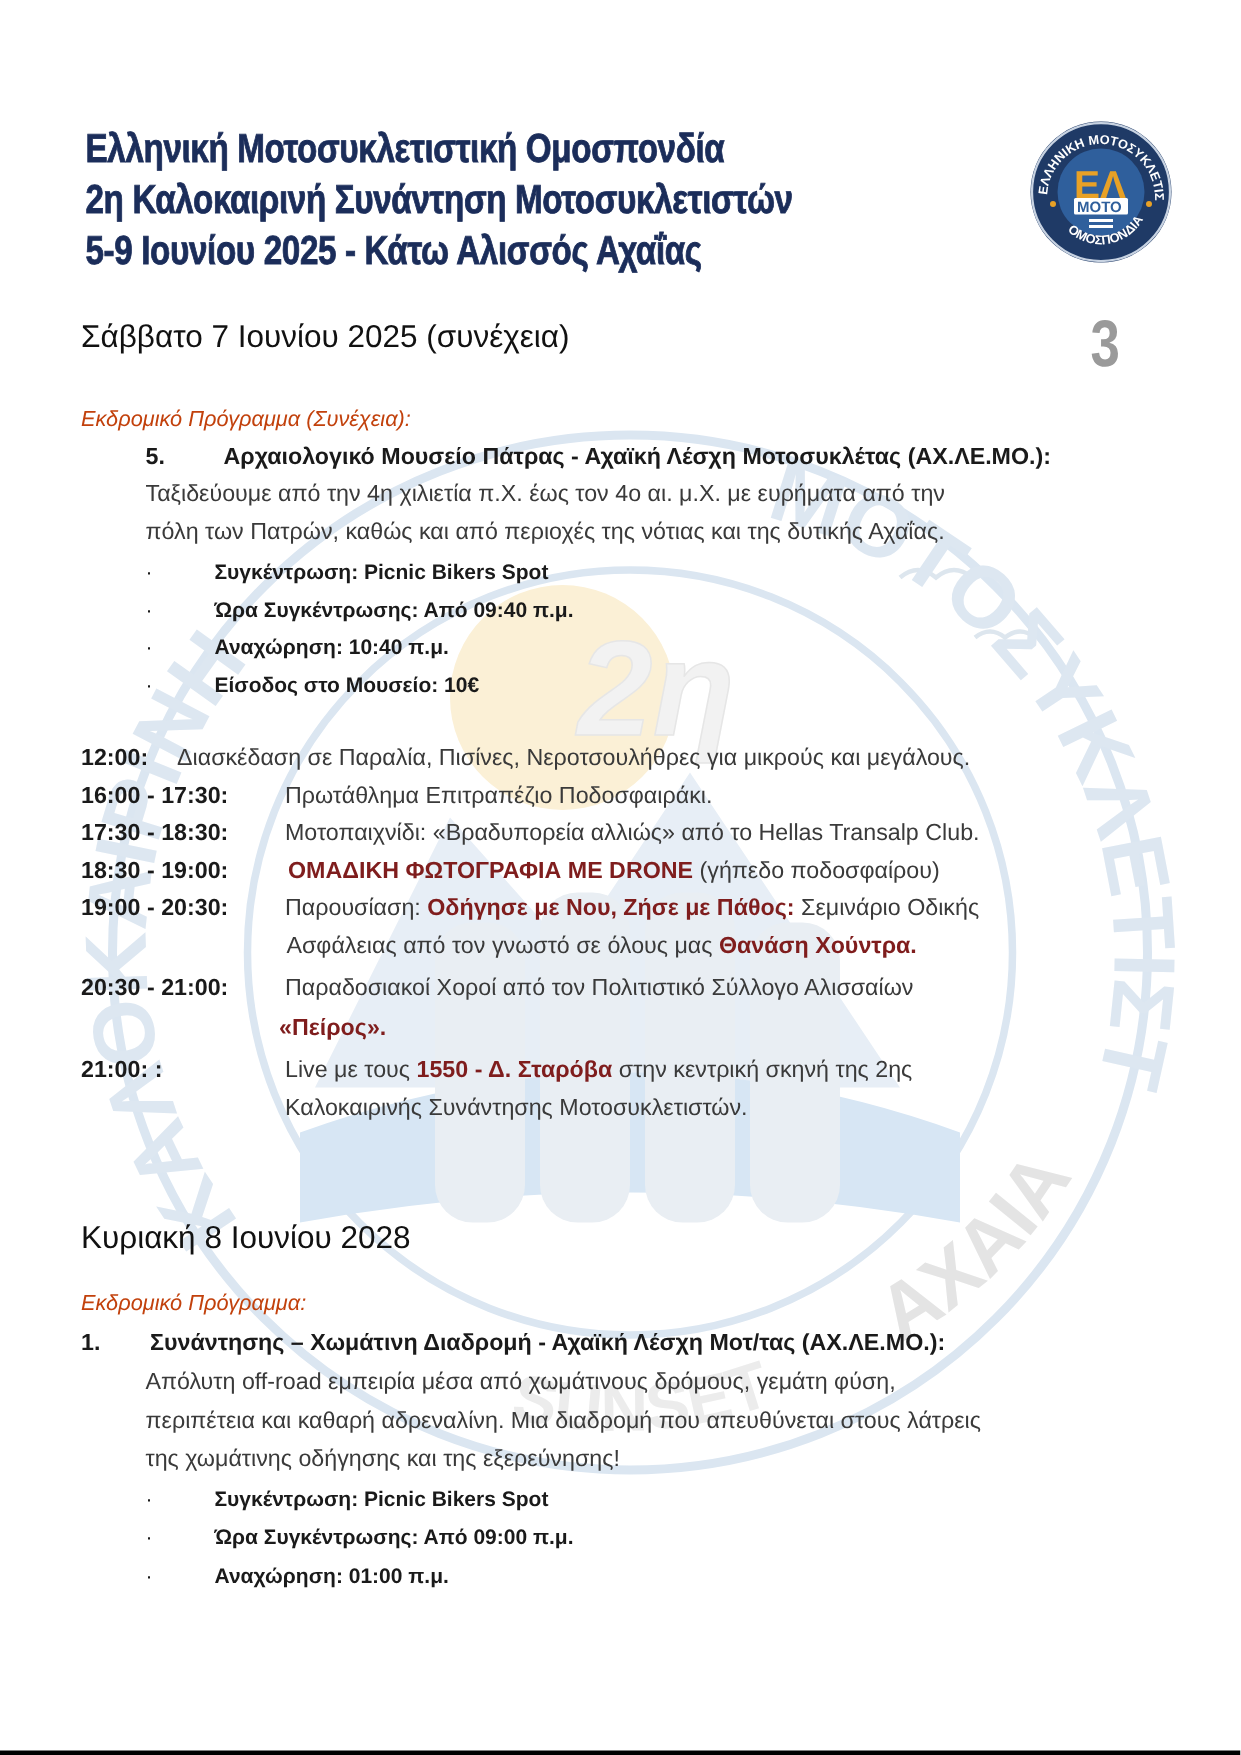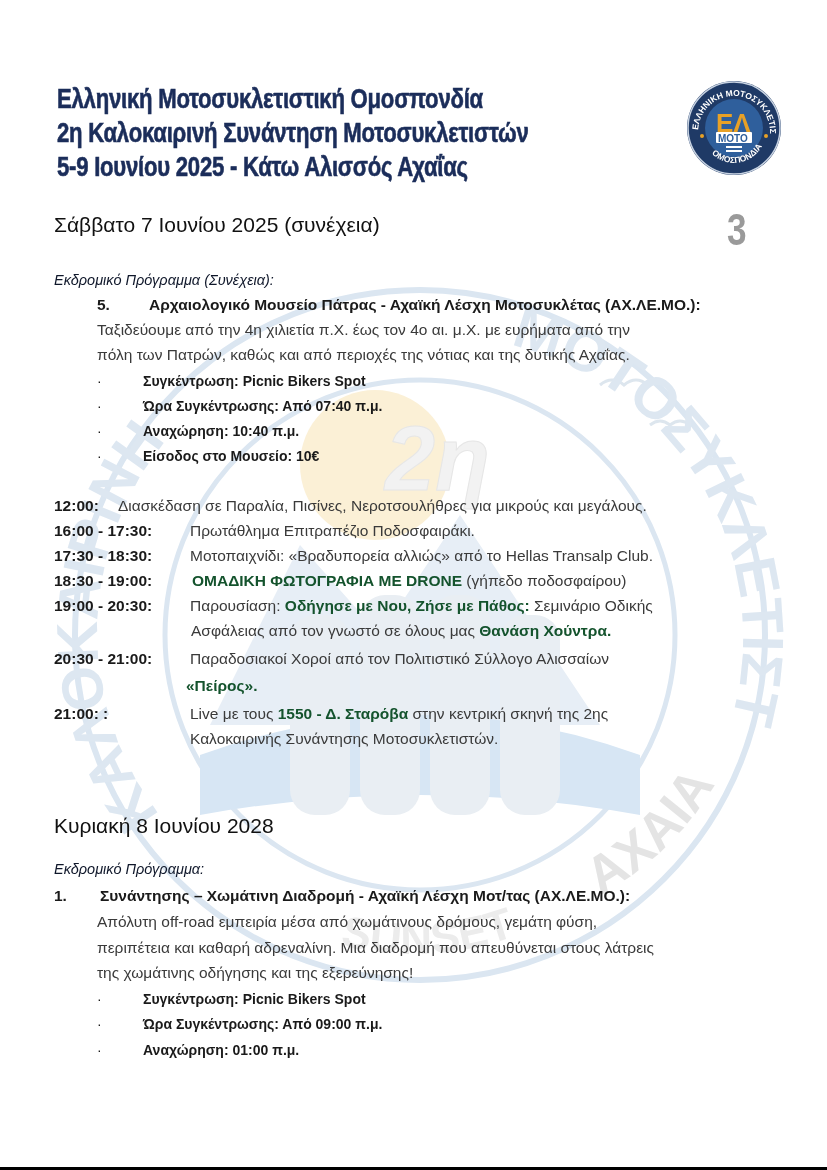--- a/index.html
+++ b/index.html
@@ -3,30 +3,30 @@
 <meta charset="utf-8">
 <style>
   html, body { margin:0; padding:0; background:#ffffff; }
   body { width:827px; height:1170px; position:relative; overflow:hidden; font-family:"Liberation Sans", sans-serif; color:#1c1c1c; }
   .watermark { position:absolute; left:40px; top:255px; width:760px; height:760px; pointer-events:none; }
   .header { position:absolute; left:57px; top:82px; }
   .header .line { font-family:"Liberation Sans", sans-serif; font-weight:bold; font-size:27px; color:#1b2d5a; line-height:34px; transform:scaleX(0.82); transform-origin:left; letter-spacing:-0.3px; white-space:nowrap; -webkit-text-stroke:0.6px #1b2d5a; }
   .logo { position:absolute; left:686px; top:80px; width:96px; height:96px; }
   .page-num { position:absolute; left:727px; top:205px; font-family:"Liberation Sans", sans-serif; font-weight:bold; font-size:44px; color:#9a9a9a; transform:scaleX(0.8); transform-origin:left; }
   .day-title { position:absolute; left:54px; font-size:21px; color:#111; white-space:nowrap; }
-  .subhead { position:absolute; left:54px; font-size:14.5px; font-style:italic; color:#0f172a; white-space:nowrap; }
+  .subhead { position:absolute; left:54px; font-size:14.5px; font-style:italic; color:#c2410c; white-space:nowrap; }
   .item-title { position:absolute; font-size:15.5px; font-weight:bold; color:#1a1a1a; white-space:nowrap; }
   .item-title .num { display:inline-block; width:52px; }
   .desc { position:absolute; font-size:15.5px; color:#3a3a3a; white-space:nowrap; }
   .bullet { position:absolute; left:97px; font-size:14px; font-weight:bold; color:#1a1a1a; white-space:nowrap; }
   .bullet .dot { display:inline-block; width:46px; font-weight:normal; }
   .sched { position:absolute; left:54px; font-size:15.5px; white-space:nowrap; }
   .sched .time { position:absolute; left:0; font-weight:bold; color:#1a1a1a; white-space:nowrap; }
   .sched .text { position:absolute; color:#3a3a3a; white-space:nowrap; }
-  .sched b { color:#14532d;margin-top:24px; }
+  .sched b { color:#7f1d1d;margin-top:24px; }
   .bottom-line { position:absolute; left:0; top:1167px; width:827px; height:3px; background:#000; }
 </style>
 </head>
 <body>
 
 <svg class="watermark" viewBox="0 0 760 760">
   <defs>
     <path id="wm-ring-left" d="M 120 560 A 300 300 0 0 1 220 110"></path>
     <path id="wm-ring-right" d="M 470 90 A 300 300 0 0 1 690 470"></path>
     <path id="wm-ring-br" d="M 560 640 A 300 300 0 0 0 690 500"></path>
@@ -82,21 +82,21 @@
 <div class="day-title" style="top:213px;">Σάββατο 7 Ιουνίου 2025 (συνέχεια)</div>
 <div class="subhead" style="top:272px;">Εκδρομικό Πρόγραμμα (Συνέχεια):</div>
 
 <div class="item-title" style="left:97px; top:296px;">
   <span class="num">5.</span><span>Αρχαιολογικό Μουσείο Πάτρας - Αχαϊκή Λέσχη Μοτοσυκλέτας (ΑΧ.ΛΕ.ΜΟ.):</span>
 </div>
 <div class="desc" style="left:97px; top:321px;text-align:center;">Ταξιδεύουμε από την 4η χιλιετία π.Χ. έως τον 4ο αι. μ.Χ. με ευρήματα από την</div>
 <div class="desc" style="left:97px; top:346px;"> πόλη των Πατρών, καθώς και από περιοχές της νότιας και της δυτικής Αχαΐας.</div>
 
 <div class="bullet" style="top:373px;"><span class="dot">·</span><span>Συγκέντρωση</span><span>: Picnic Bikers Spot</span></div>
-<div class="bullet" style="top:398px;"><span class="dot">·</span><span>Ώρα Συγκέντρωσης</span><span>: Από 07:40 π.μ.</span></div>
+<div class="bullet" style="top:398px;"><span class="dot">·</span><span>Ώρα Συγκέντρωσης</span><span>: Από 09:40 π.μ.</span></div>
 <div class="bullet" style="top:423px;"><span class="dot">·</span><span>Αναχώρηση</span><span>: 10:40 π.μ.</span></div>
 <div class="bullet" style="top:448px;"><span class="dot">·</span><span>Είσοδος στο Μουσείο</span><span>: 10€</span></div>
 
 <div class="sched" style="top:497px;">
   <span class="time">12:00:</span>
   <span class="text" style="left:64px;">Διασκέδαση σε Παραλία, Πισίνες, Νεροτσουλήθρες για μικρούς και μεγάλους.</span>
 </div>
 <div class="sched" style="top:522px;">
   <span class="time">16:00 - 17:30:</span>
   <span class="text" style="left:136px;">Πρωτάθλημα Επιτραπέζιο Ποδοσφαιράκι.</span>

